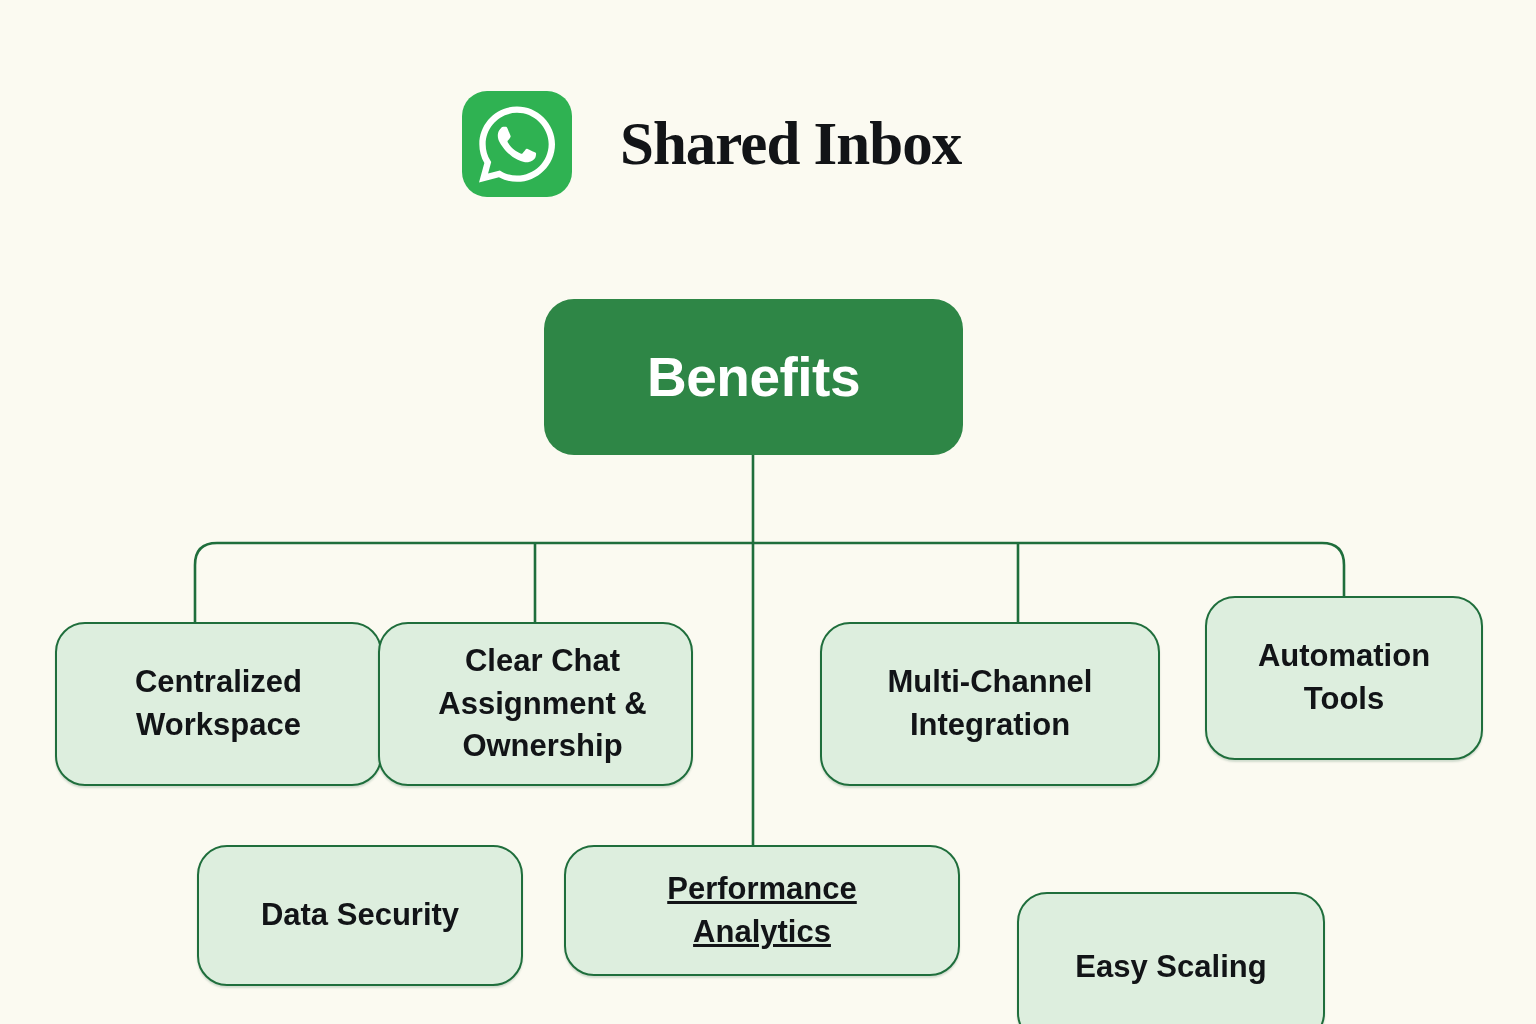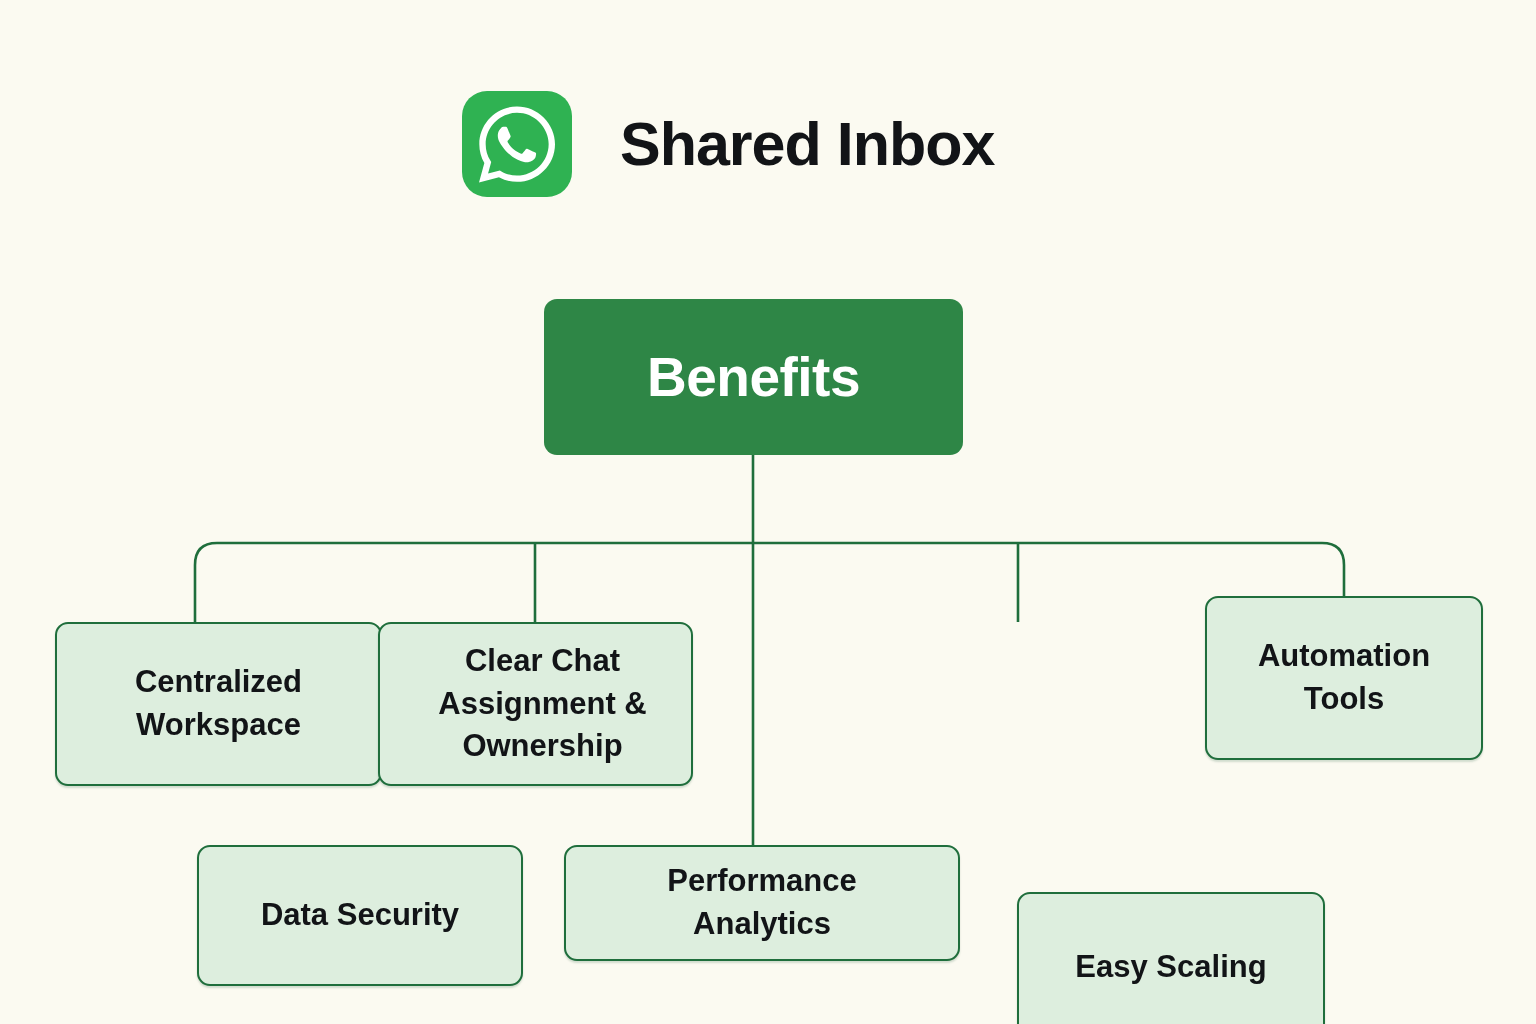--- a/index.html
+++ b/index.html
@@ -20,21 +20,21 @@
   }
   .canvas {
     position: relative;
     width: 1536px;
     height: 1024px;
     overflow: hidden;
     background: var(--background);
   }
 
   
-  .header { position: absolute; left: 0; top: 0; width: 1321px; height: 240px; }
+  .header { position: absolute; left: 0; top: 0; width: 1321px; height: 240px; font-family: Liberation Serif, serif; }
   .wa-badge {
     position: absolute;
     left: 462px; top: 91px;
     width: 110px; height: 106px;
     background: var(--brand-green);
     border-radius: 25px;
     display: flex; align-items: center; justify-content: center;
   }
   .wa-badge svg { width: 76px; height: 87px; display: block; }
   .title {
@@ -58,21 +58,21 @@
     fill: none;
     stroke: var(--connector);
     stroke-width: 2.6;
   }
 
   
   .node {
     position: absolute;
     display: flex; align-items: center; justify-content: center;
     text-align: center;
-    border-radius: 13px;
+    border-radius: 30px;
   }
   .node--root {
     left: 544px; top: 299px; width: 419px; height: 156px;
     background: var(--root-fill);
     color: var(--root-text);
     font-size: 55px; font-weight: 700;
     letter-spacing: -0.5px;
   }
   .node--leaf {
     background: var(--node-fill);
@@ -84,21 +84,21 @@
     box-shadow: 0 2px 2px rgba(24, 84, 48, 0.18);
   }
   
   .node--centralized { left: 55px;  top: 622px; width: 327px; height: 164px; }
   .node--clear-chat  { left: 378px; top: 622px; width: 315px; height: 164px; padding-left: 28px; }
   .node--multi       { left: 820px; top: 622px; width: 340px; height: 164px; }
   .node--automation  { left: 1205px;top: 596px; width: 278px; height: 164px; }
   .node--automation .node-label { max-width: 230px; }
   
   .node--security    { left: 197px; top: 845px; width: 326px; height: 141px; }
-  .node--performance { left: 564px; top: 845px; width: 396px; height: 116px; }
+  .node--performance { left: 564px; top: 845px; width: 396px; height: 131px; text-decoration: underline; }
   .node--performance .node-label { max-width: 300px; }
   .node--scaling     { left: 1017px;top: 845px; width: 308px; height: 151px; margin-top: 47px; }
 </style>
 </head>
 <body>
 
 <div class="canvas">
 
   <div class="header">
     <div class="wa-badge">
@@ -119,20 +119,23 @@
   <div class="node node--root">
     <span class="node-label">Benefits</span>
   </div>
 
   <div class="node node--leaf node--centralized">
     <span class="node-label">Centralized Workspace</span>
   </div>
   <div class="node node--leaf node--clear-chat">
     <span class="node-label">Clear Chat Assignment &amp; Ownership</span>
   </div>
+  <div class="node node--leaf node--multi">
+    <span class="node-label">Multi-Channel Integration</span>
+  </div>
   <div class="node node--leaf node--automation">
     <span class="node-label">Automation Tools</span>
   </div>
 
   <div class="node node--leaf node--security">
     <span class="node-label">Data Security</span>
   </div>
   <div class="node node--leaf node--performance">
     <span class="node-label">Performance Analytics</span>
   </div>

